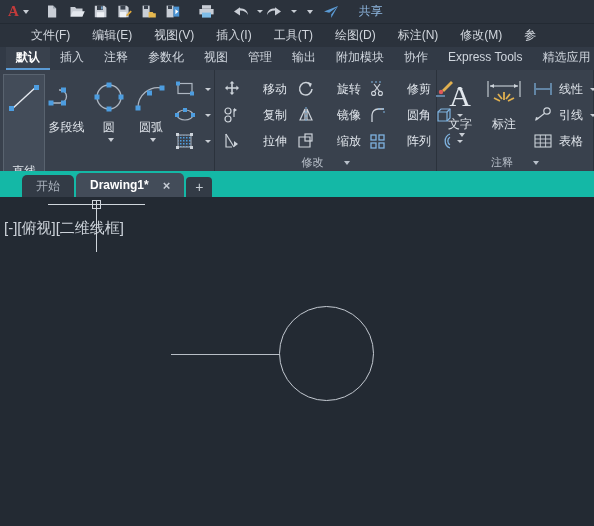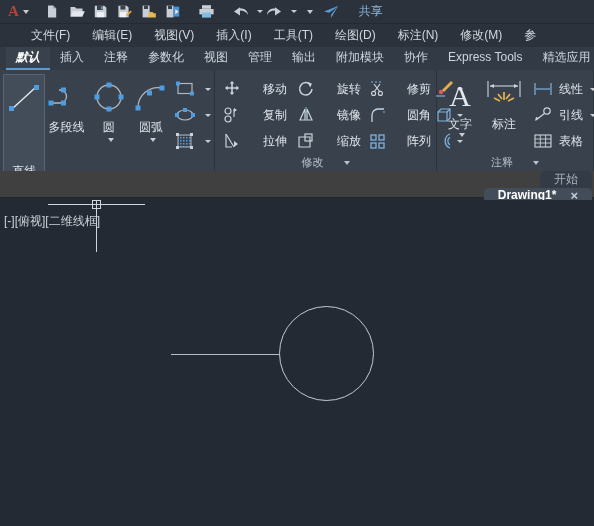--- a/index.html
+++ b/index.html
@@ -83,21 +83,20 @@
   .rtab {
     color: #cfd5dd;
     font-size: 12px;
     padding: 0 10px;
     line-height: 21px;
     height: 23px;
     white-space: nowrap;
   }
   .rtab.active {
     background: #3c4personally;
-    font-style: italic;
   }
   .rtab.active {
     background: #3d4related;
   }
   .rtab.active {
     background: #3a4personally;
   }
   .rtab.active {
     background: #39414d;
     color: #ffffff;
@@ -159,26 +158,25 @@
 
   .ann-big { width: 46px; display: flex; flex-direction: column; align-items: center; padding-top: 2px; }
   .ann-big .ic { height: 40px; display:flex; align-items:center; justify-content:center; }
   .ann-big .lb { color: #dfe4ea; font-size: 12px; }
 
   .vsep { width: 1px; background: #4b5563; margin: 6px 3px 18px 3px; align-self: stretch; }
 
   
   .doctabs {
     height: 26px;
-    background: #404040;
+    background: #14b8a6;
     display: flex;
     align-items: flex-end;
-    padding-left: 30px;
+    padding-left: 22px;
     position: relative;
-    flex-direction: column;
   }
   .dtab {
     height: 22px;
     display: flex; align-items: center;
     padding: 0 14px;
     color: #aab2bd;
     font-size: 12px;
     background: #333b46;
     border-radius: 5px 5px 0 0;
     margin-right: 2px;
@@ -204,23 +202,23 @@
   
   .canvas {
     position: absolute;
     left: 0; top: 200px;
     width: 594px; height: 326px;
     background: #232a33;
     overflow: hidden;
   }
   .vplabel {
     position: absolute;
-    left: 4px; top: 13px;
+    left: 4px; top: 19px;
     color: #cdd3da;
-    font-size: 12px;
+    font-size: 15px;
     white-space: nowrap;
   }
   .cross-h {
     position: absolute;
     left: 48px; top: 4px;
     width: 97px; height: 1px;
     background: #cfd5dc;
   }
   .cross-v {
     position: absolute;

